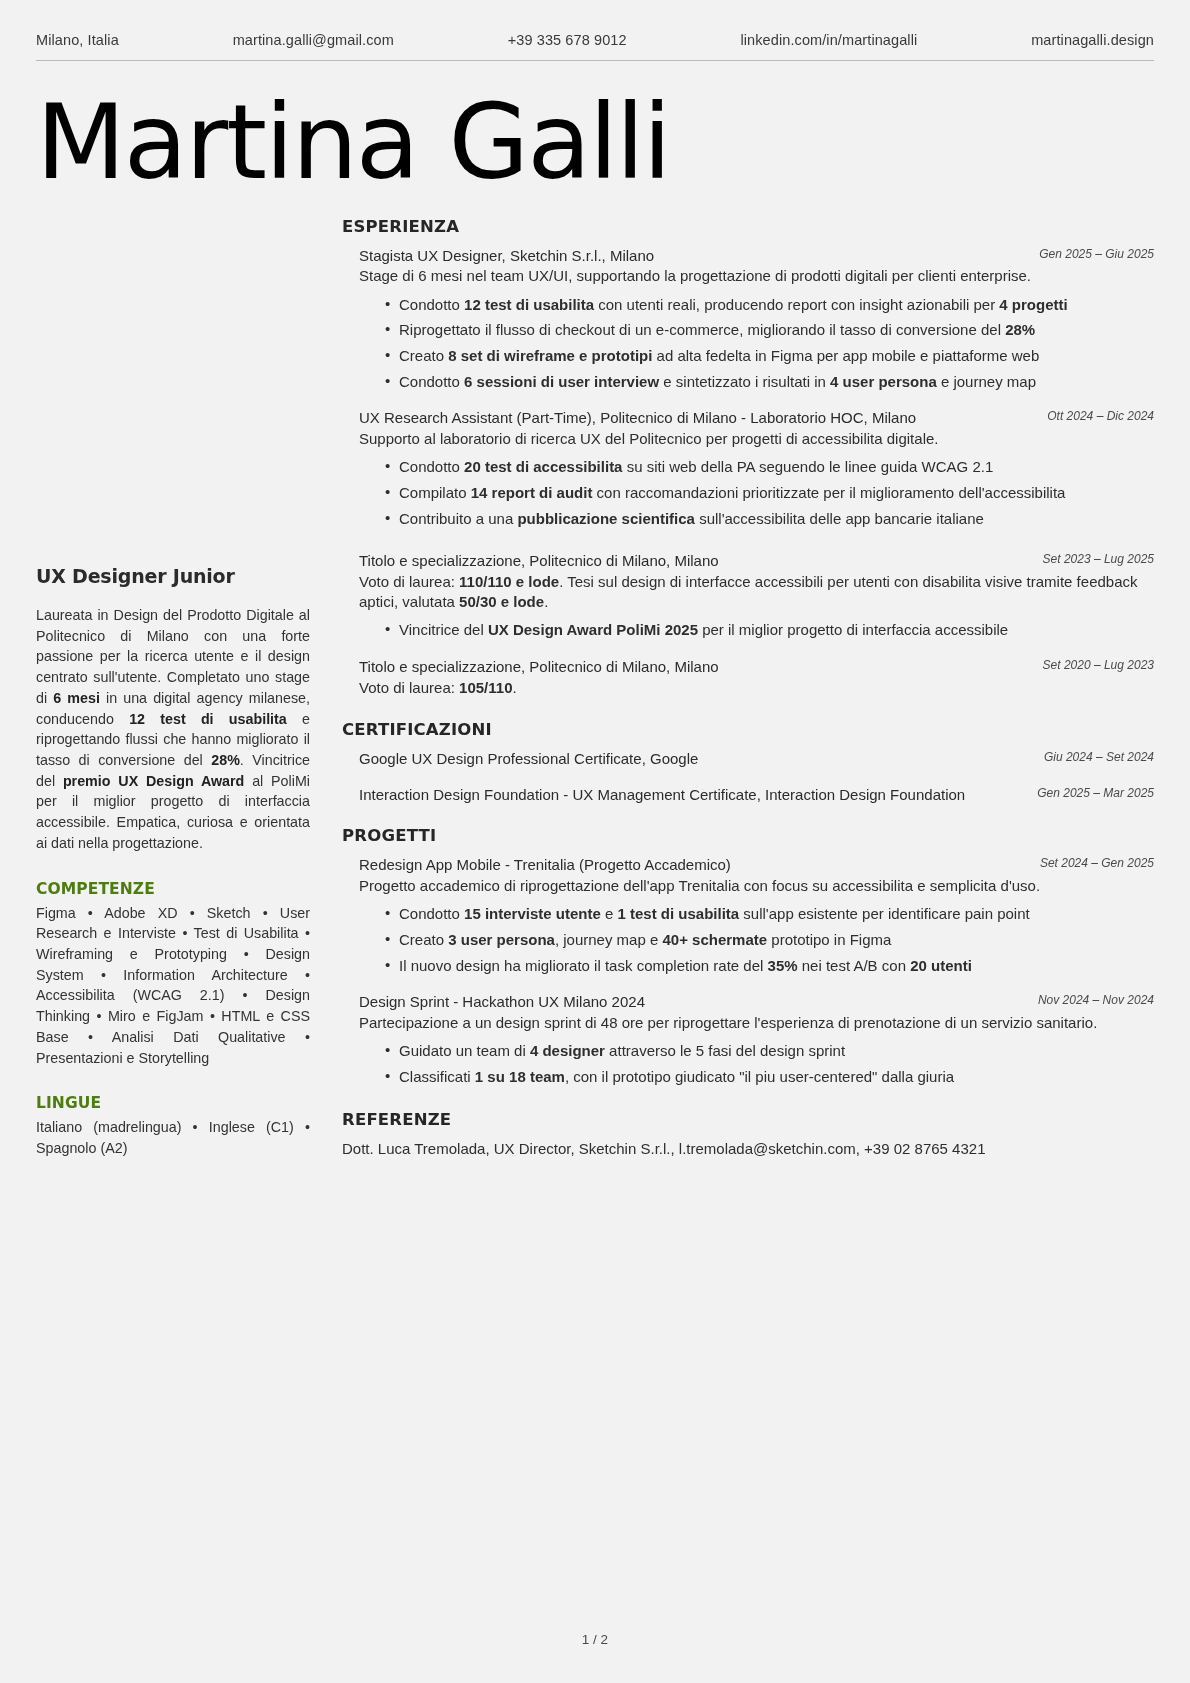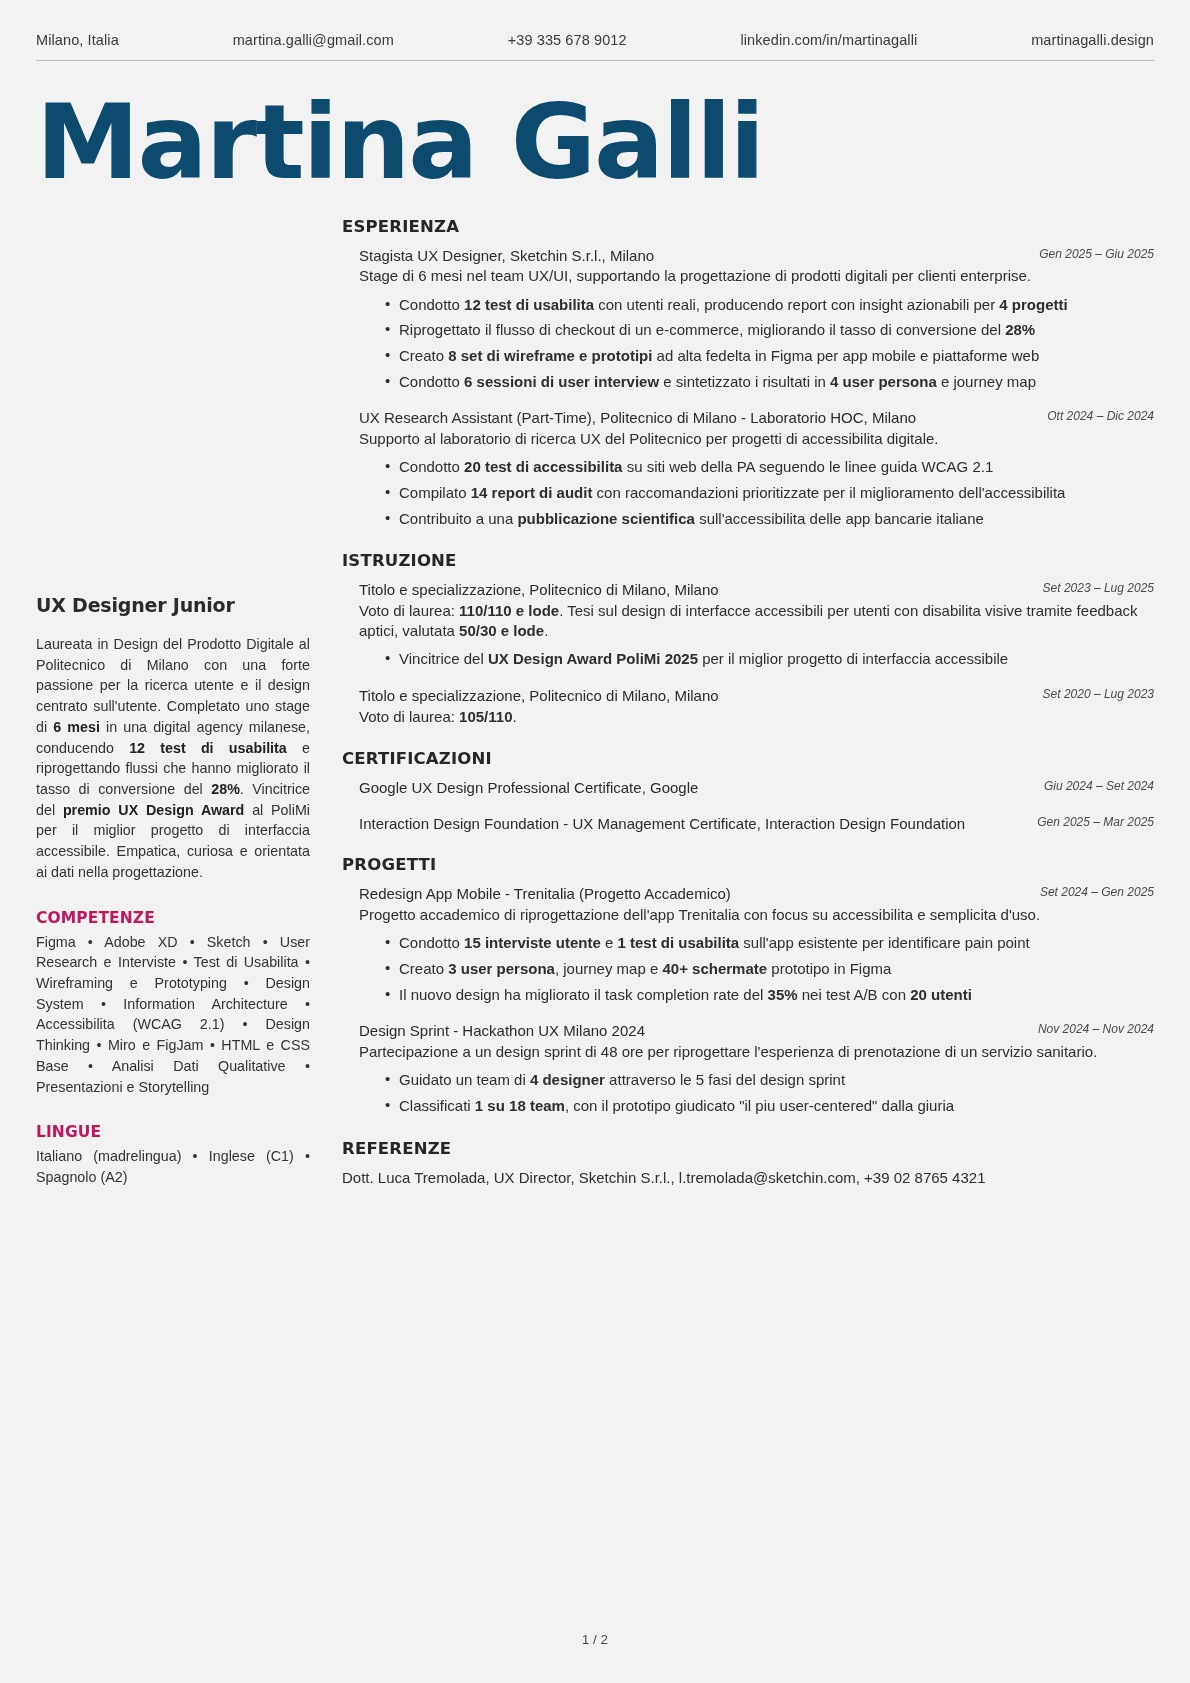--- a/index.html
+++ b/index.html
@@ -32,25 +32,25 @@
   .contact-item {
     font-size: 14.5px;
     letter-spacing: 0.1px;
     color: #3a3a3a;
     white-space: nowrap;
   }
 
   
   .name-title {
     font-family: "DejaVu Sans", sans-serif;
-    font-weight: 700;
+    font-weight: 400;
     font-size: 104px;
     line-height: 0.92;
     letter-spacing: -2px;
-    color: #0c4a6e;
+    color: #000000;
     margin: 0 0 26px 0;
   }
 
   
   .body-cols {
     display: flex;
     align-items: flex-end;
     gap: 0;
   }
   .col-left {
@@ -79,21 +79,21 @@
     color: #333;
     hyphens: auto;
   }
   .summary b { font-weight: 700; color: #222; }
 
   .side-heading {
     font-family: "DejaVu Sans", sans-serif;
     font-size: 15.5px;
     font-weight: 700;
     letter-spacing: 0.1px;
-    color: #be185d;
+    color: #4d7c0f;
     margin: 26px 0 5px 0;
   }
   .side-text {
     font-size: 14.3px;
     line-height: 1.45;
     text-align: justify;
     color: #333;
   }
 
   
@@ -226,21 +226,20 @@
               <ul class="bullets">
                 <li>Condotto <b>20 test di accessibilita</b> su siti web della PA seguendo le linee guida WCAG 2.1</li>
                 <li>Compilato <b>14 report di audit</b> con raccomandazioni prioritizzate per il miglioramento dell'accessibilita</li>
                 <li>Contribuito a una <b>pubblicazione scientifica</b> sull'accessibilita delle app bancarie italiane</li>
               </ul>
             </div>
           </div>
       </div>
 
       <div class="section">
-        <div class="section-heading">ISTRUZIONE</div>
         <div>
             <div class="entry-block">
               <div class="entry-head">
                 <div class="entry-title">Titolo e specializzazione, Politecnico di Milano, Milano</div>
                 <div class="entry-date">Set 2023 – Lug 2025</div>
               </div>
               <div class="entry-desc">Voto di laurea: <b>110/110 e lode</b>. Tesi sul design di interfacce accessibili per utenti con disabilita visive tramite feedback aptici, valutata <b>50/30 e lode</b>.</div>
               <ul class="bullets">
                 <li>Vincitrice del <b>UX Design Award PoliMi 2025</b> per il miglior progetto di interfaccia accessibile</li>
               </ul>

